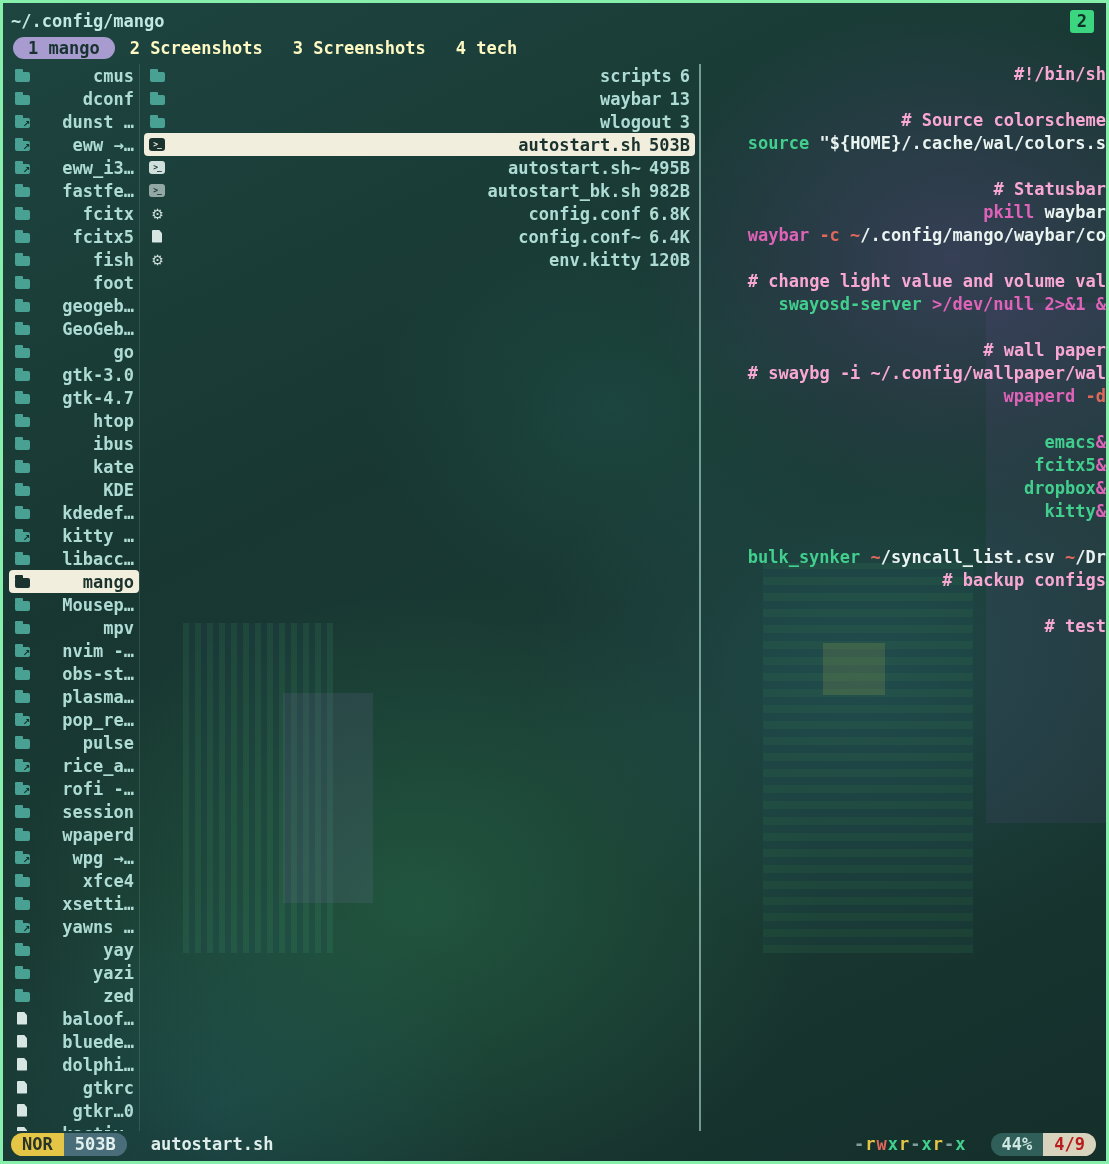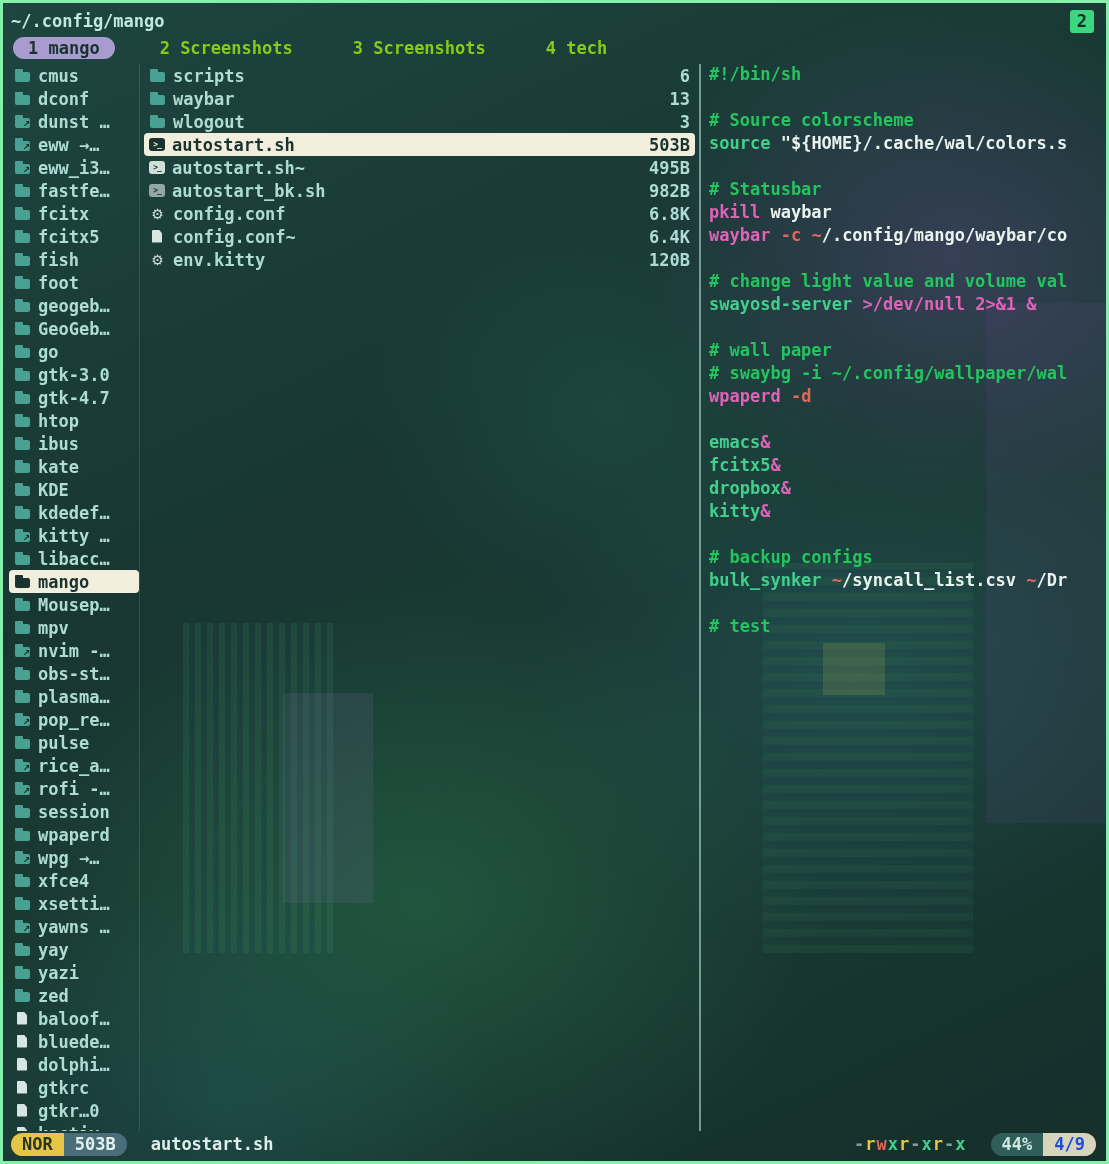--- a/index.html
+++ b/index.html
@@ -31,27 +31,27 @@
   .g5 { left:820px; top:640px; width:62px; height:52px; background:rgba(200,190,80,.16); }
 
   .ui { position:relative; display:flex; flex-direction:column; height:100%; }
 
   
   .topbar { flex:none; height:32px; display:flex; justify-content:space-between; align-items:center; padding:4px 12px 0 8px; }
   .path { color:#bfe9e2; }
   .tab-count { background:#3cd680; color:#10302a; padding:0 7px; height:23px; line-height:23px; border-radius:3px; }
 
   
-  .tabs { flex:none; height:26px; display:flex; align-items:center; gap:30px; padding:0 10px; }
-  .tab { color:#84cc16; padding:1px 15px; white-space:nowrap; }
+  .tabs { flex:none; height:26px; display:flex; align-items:center; padding:0 10px; }
+  .tab { color:#fef9c3; padding:1px 15px; white-space:nowrap; }
   .tab.active { background:#a79bd0; color:#18332e; border-radius:13px; }
 
   
   .panes { flex:1; display:flex; overflow:hidden; padding-top:3px; }
-  .pane { overflow:hidden; }
+  .pane { overflow:hidden;text-align:right; }
   .pane.parent  { flex:none; width:136px; padding-left:6px; }
   .pane.current { flex:none; width:560px; padding:0 4px; border-left:1px solid rgba(170,225,215,.15); }
   .pane.preview { flex:1; border-left:2px solid rgba(190,235,225,.55); padding-left:8px; }
 
   .row { height:23px; display:flex; align-items:center; padding:0 5px; border-radius:4px; white-space:nowrap; overflow:hidden; }
   .row .nm { flex:1; overflow:hidden; }
   .row .info { margin-left:auto; padding-left:8px; }
   .row.selected { background:#f2eedd; color:#1b332e; }
 
   
@@ -64,37 +64,37 @@
                  color:#0f2a26; font-family:"DejaVu Sans", sans-serif; }
   .ic.file::after { content:""; position:absolute; left:3px; top:0; width:10px; height:13px; background:#d7e6e2;
                     border-radius:1px; clip-path:polygon(0 0, 68% 0, 100% 28%, 100% 100%, 0 100%); }
   .ic.term { background:#cfe0dc; color:#14302b; border-radius:3px; font-size:8px; width:16px; height:13px; letter-spacing:-1px; }
   .row.selected .ic.term { background:#1b332e; color:#f2eedd; }
   .ic.term.gray { background:#93a8a4; }
   .ic.gear { font-size:14px; color:#cfe0dc; font-family:"DejaVu Sans", sans-serif; }
 
   
   .pline { height:23px; white-space:pre; overflow:hidden; }
-  .c-comment { color:#22c55e; }
+  .c-comment { color:#f9a8d4; }
   .c-green   { color:#42cf8e; }
   .c-pink    { color:#df63b8; }
   .c-red     { color:#e0685a; }
   .c-fg      { color:#e9f3f0; }
 
   
   .statusbar { flex:none; height:30px; display:flex; align-items:center; padding:0 10px 4px 8px; }
   .chip { height:23px; line-height:23px; padding:0 11px; }
   .chip.mode { background:#e5c545; color:#273428; border-radius:12px 0 0 12px; }
   .chip.size { background:#4a6d7a; color:#e2f1ee; border-radius:0 12px 12px 0; }
   .fname { color:#dfeeea; margin-left:24px; }
   .spacer { flex:1; }
   .perms { margin-right:24px; letter-spacing:1px; }
   .pc-dim{color:#7f9d9a} .pc-yellow{color:#e5c545} .pc-red{color:#e0685a} .pc-green{color:#42cf8e}
   .chip.pct { background:#2f5f58; color:#cfe8e2; border-radius:12px 0 0 12px; }
-  .chip.pos { background:#d8d3bd; color:#1d4ed8; border-radius:0 12px 12px 0; }
+  .chip.pos { background:#d8d3bd; color:#b91c1c; border-radius:0 12px 12px 0; }
 </style>
 </head>
 <body>
 
 <div class="screen">
   <div class="wallpaper"></div>
   <div class="glitch g1"></div>
   <div class="glitch g2"></div>
   <div class="glitch g3"></div>
   <div class="glitch g4"></div>
@@ -387,22 +387,22 @@
           <div class="pline">&nbsp;</div>
           <div class="pline"><span class="c-comment"># wall paper</span></div>
           <div class="pline"><span class="c-comment"># swaybg -i ~/.config/wallpaper/wal</span></div>
           <div class="pline"><span class="c-pink">wpaperd</span><span class="c-fg"> </span><span class="c-red">-d</span></div>
           <div class="pline">&nbsp;</div>
           <div class="pline"><span class="c-green">emacs</span><span class="c-pink">&amp;</span></div>
           <div class="pline"><span class="c-green">fcitx5</span><span class="c-pink">&amp;</span></div>
           <div class="pline"><span class="c-green">dropbox</span><span class="c-pink">&amp;</span></div>
           <div class="pline"><span class="c-green">kitty</span><span class="c-pink">&amp;</span></div>
           <div class="pline">&nbsp;</div>
+          <div class="pline"><span class="c-green">bulk_synker</span><span class="c-fg"> </span><span class="c-red">~</span><span class="c-fg">/syncall_list.csv </span><span class="c-red">~</span><span class="c-fg">/Dr</span></div>
           <div class="pline"><span class="c-comment"># backup configs</span></div>
-          <div class="pline"><span class="c-green">bulk_synker</span><span class="c-fg"> </span><span class="c-red">~</span><span class="c-fg">/syncall_list.csv </span><span class="c-red">~</span><span class="c-fg">/Dr</span></div>
           <div class="pline">&nbsp;</div>
           <div class="pline"><span class="c-comment"># test</span></div>
         </section>
     </main>
 
     <footer class="statusbar">
       <span class="chip mode">NOR</span>
       <span class="chip size">503B</span>
       <span class="fname">autostart.sh</span>
       <span class="spacer"></span>

